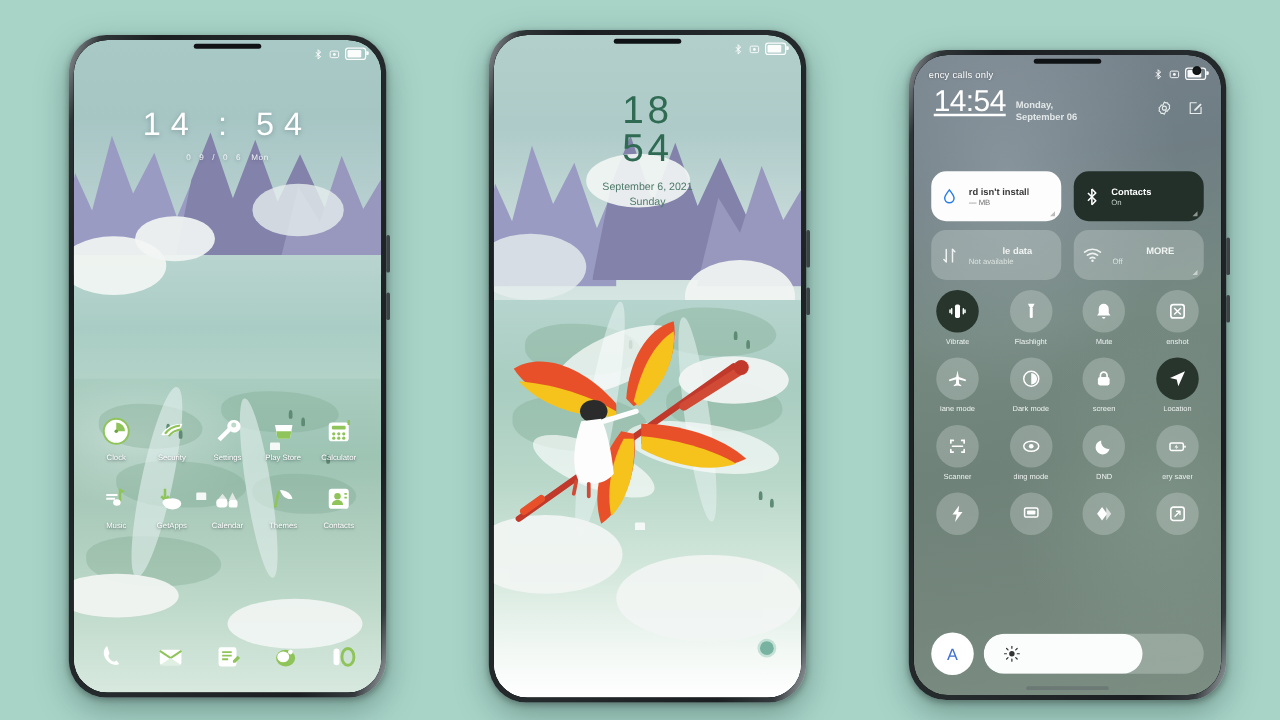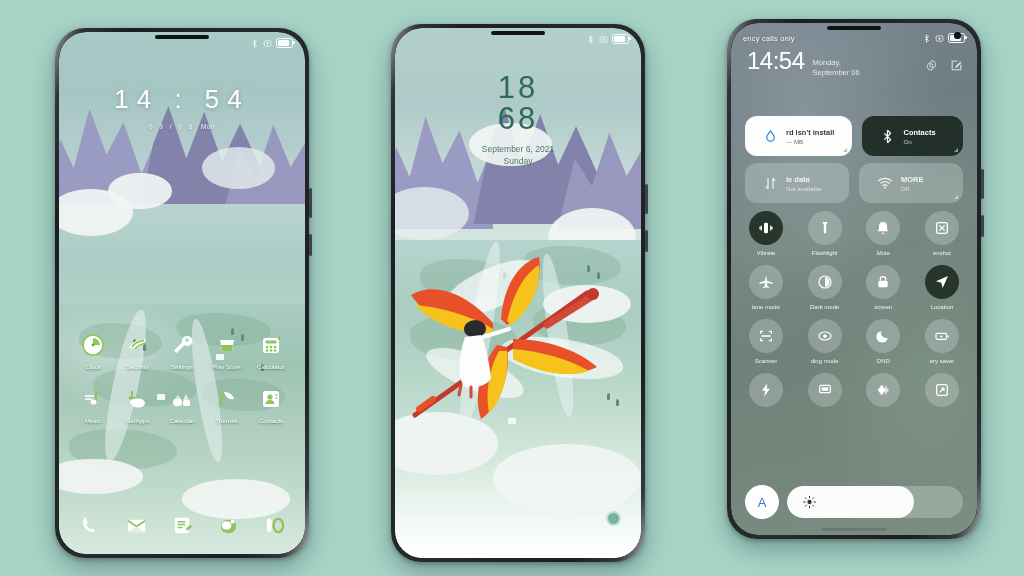--- a/index.html
+++ b/index.html
@@ -15,21 +15,21 @@
   .phone{position:absolute;border-radius:30px;
     background:linear-gradient(110deg,#9aa0a4 0%,#2f3437 6%,#1b1f22 16%,#262b2e 50%,#1b1f22 84%,#33393c 94%,#aab1b4 100%);
     padding:4px;
     box-shadow:0 10px 26px rgba(20,45,40,.35), 0 2px 5px rgba(0,0,0,.3);
   }
   .phone-inner{position:relative;width:100%;height:100%;border-radius:27px;overflow:hidden;background:#000;}
   .screen{position:absolute;inset:0;border-radius:27px;overflow:hidden;}
 
   #phone1{left:55px;top:28px;width:246px;height:522px;}
   #phone2{left:391px;top:24px;width:246px;height:530px;}
-  #phone3{left:727px;top:19px;width:246px;height:512px;}
+  #phone3{left:727px;top:40px;width:246px;height:512px;}
 
   
   .earpiece{position:absolute;top:3px;left:50%;transform:translateX(-50%);
     width:54px;height:4px;border-radius:3px;background:#101315;z-index:40;}
   
   .punch{position:absolute;width:7px;height:7px;border-radius:50%;
     background:#14181a;box-shadow:inset 0 0 2px #000;z-index:40;}
 
   
   .side-btn{position:absolute;right:-3px;width:3px;border-radius:2px;background:#3d4346;}
@@ -103,36 +103,36 @@
   .dragon{position:absolute;left:2px;top:205px;width:240px;height:215px;z-index:21;}
 
   
   .cc{position:absolute;inset:0;
     background:linear-gradient(170deg,#77838c 0%,#6f7d84 18%,#758981 42%,#6f8279 62%,#74867c 82%,#7c8d82 100%);}
   .cc::before{content:"";position:absolute;inset:0;
     background:radial-gradient(ellipse 80% 50% at 30% 18%, rgba(180,190,200,.35), transparent 70%),
                radial-gradient(ellipse 70% 40% at 80% 70%, rgba(150,175,160,.3), transparent 70%);}
   .cc-head{position:absolute;left:16px;right:14px;top:26px;z-index:20;}
   .cc-timerow{display:flex;align-items:flex-start;gap:8px;}
-  .cc-time{font-size:24px;color:#fff;font-weight:400;line-height:1;letter-spacing:-.5px;}
-  .cc-date{font-size:7.5px;color:#e2e8e8;line-height:1.35;padding-top:9px;max-width:60px;}
+  .cc-time{font-size:24px;color:#fff;font-weight:400;line-height:1;letter-spacing:-.5px;text-decoration:underline;}
+  .cc-date{font-size:7.5px;color:#e2e8e8;line-height:1.35;padding-top:9px;max-width:60px;font-weight:bold;}
   .cc-acts{margin-left:auto;display:flex;gap:12px;padding-top:10px;}
 
   .big-tiles{position:absolute;left:14px;right:14px;top:93px;display:flex;gap:10px;z-index:20;}
   .big-tile{flex:1;height:40px;border-radius:12px;display:flex;align-items:center;gap:8px;
-    padding:0 18px;position:relative;box-sizing:border-box;}
+    padding:0 7px;position:relative;box-sizing:border-box;}
   .bt-white{background:#fdfdfd;}
   .bt-dark{background:#223029;}
   .bt-dim{background:rgba(216,226,222,.30);}
   .bt-txt{display:flex;flex-direction:column;gap:1px;min-width:0;}
   .bt-t{font-size:7.5px;font-weight:bold;white-space:nowrap;overflow:hidden;}
   .bt-s{font-size:6.2px;white-space:nowrap;overflow:hidden;}
   .bt-dark .bt-t{color:#fff;} .bt-dark .bt-s{color:#c6d2cb;}
   .bt-white .bt-t{color:#3a3a3a;} .bt-white .bt-s{color:#6d6d6d;}
-  .bt-dim .bt-t{color:#f0f4f2;} .bt-dim .bt-s{color:#dbe3df;}
+  .bt-dim .bt-t{color:#f0f4f2;margin-left:27px;} .bt-dim .bt-s{color:#dbe3df;}
   .corner{position:absolute;right:5px;bottom:4px;width:0;height:0;
     border-left:4px solid transparent;border-bottom:4px solid rgba(255,255,255,.5);}
   .bt-white .corner{border-bottom-color:rgba(0,0,0,.25);}
 
   .tgrid{position:absolute;left:12px;right:12px;top:188px;z-index:20;}
   .trow{display:flex;justify-content:space-between;margin-bottom:9px;}
   .tog{width:46px;display:flex;flex-direction:column;align-items:center;gap:5px;}
   .tog-c{width:34px;height:34px;border-radius:50%;background:rgba(216,226,222,.30);
     display:flex;align-items:center;justify-content:center;}
   .tog-c.on{background:#27352d;}
@@ -447,21 +447,21 @@
             <rect x="3" y="5" width="18" height="14" rx="3" fill="none" stroke="#fff" stroke-width="2"></rect>
             <circle cx="12" cy="12" r="3" fill="#fff"></circle>
           </svg>
           <span class="batt">
               <i></i>
             </span>
         </div>
 
         <div class="ls">
           <div class="ls-h">18</div>
-          <div class="ls-m">68</div>
+          <div class="ls-m">54</div>
           <div class="ls-date">September 6, 2021</div>
           <div class="ls-day">Sunday</div>
         </div>
 
         <div class="fp"></div>
       </div>
       <div class="earpiece"></div>
     </div>
     <div class="side-btn" style="top:160px;height:30px;"></div>
     <div class="side-btn" style="top:206px;height:22px;"></div>

